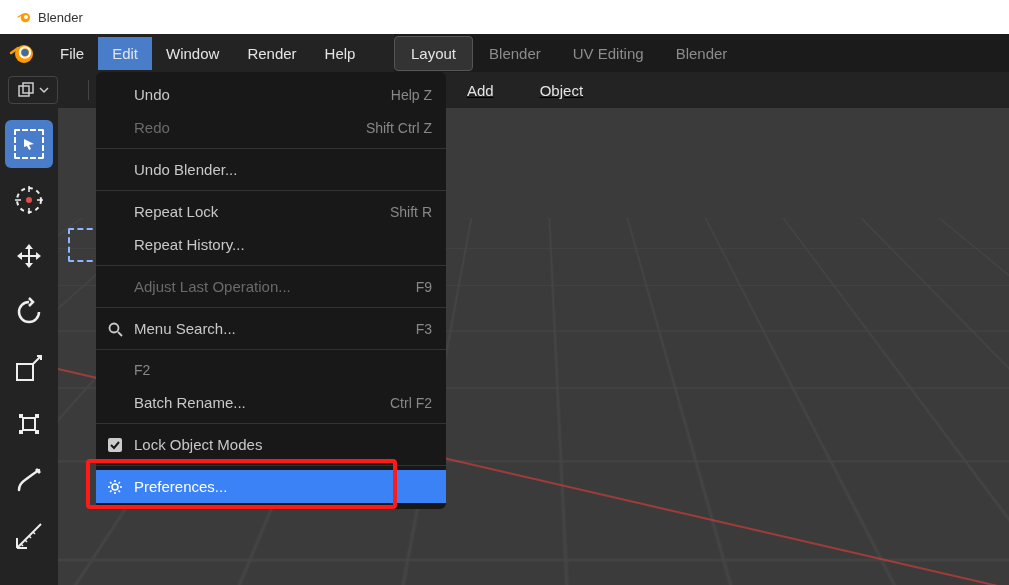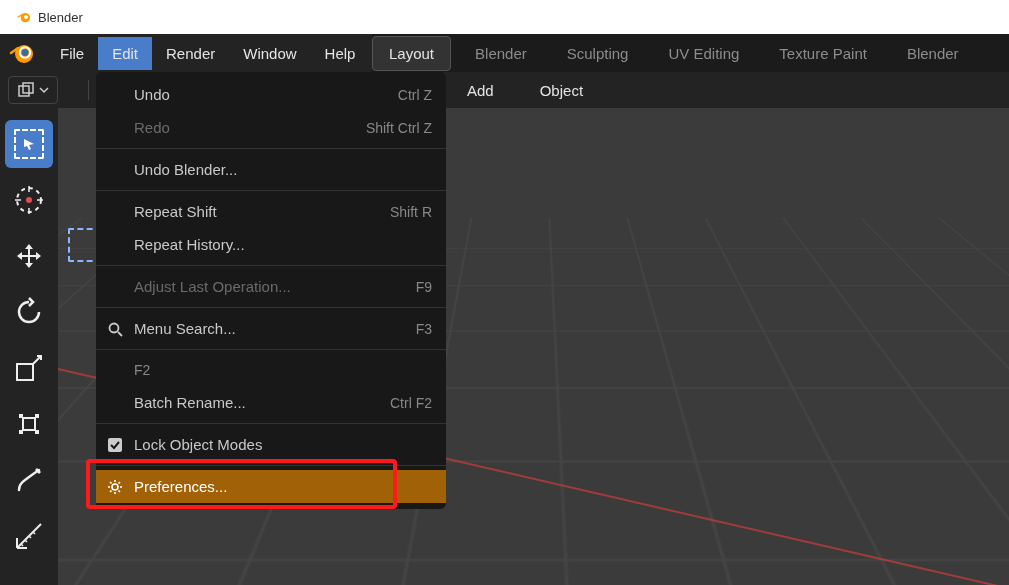--- a/index.html
+++ b/index.html
@@ -9,25 +9,25 @@
 .title-bar .logo { width: 16px; height: 16px; }
 .title-bar .title { font-size: 13px; color: #333; }
 
 .app { height: 551px; background: #fde047; display: flex; flex-direction: column; }
 
 .menubar { height: 38px; background: #232323; display: flex; align-items: center; padding-left: 8px; gap: 0; }
 .blender-icon { width: 28px; height: 28px; margin-right: 10px; }
 .menubar-item { color: #e4e4e4; font-size: 15px; padding: 8px 14px; cursor: pointer; }
 .menubar-item.active { background: #4a7dc9; }
 
-.workspace-tabs { background: #1b1b1b; display: flex; align-items: center; height: 38px; position: absolute; left: 372px; right: 0; top: 34px; gap: 8px; }
+.workspace-tabs { background: #1b1b1b; display: flex; align-items: center; height: 38px; position: absolute; left: 394px; right: 0; top: 34px; gap: 0; }
 .workspace-tab { color: #8c8c8c; font-size: 15px; padding: 8px 16px; cursor: pointer; }
 .workspace-tab.active { background: #333; color: #e4e4e4; border: 1px solid #555; border-radius: 4px; }
 
-.topbar2 { height: 36px; background: #232323; display: flex; align-items: center; padding-left: 8px; gap: 30px; }
+.topbar2 { height: 36px; background: #232323; display: flex; align-items: center; padding-left: 8px; gap: 30px; text-decoration: underline; }
 .mode-dropdown { display: flex; align-items: center; gap: 4px; padding: 4px 8px; border: 1px solid #444; border-radius: 4px; }
 .topbar2 .sep { width: 1px; height: 20px; background: #444; }
 .topbar2 .menu { color: #e4e4e4; font-size: 15px; padding: 4px 8px; cursor: pointer; }
 
 .main { flex: 1; display: flex; position: relative; background: #3d3d3d; }
 
 .toolbar { width: 58px; background: #232323; display: flex; flex-direction: column; align-items: center; padding-top: 12px; gap: 8px; padding-left: 4px; padding-right: 4px; }
 .tool { width: 48px; height: 48px; display: flex; align-items: center; justify-content: center; border-radius: 6px; cursor: pointer; }
 .tool.active { background: #4a7dc9; }
 
@@ -43,21 +43,21 @@
 .red-axis { position: absolute; width: 2000px; height: 2px; background: rgba(230,60,60,0.6); left: 0; top: 260px; transform: rotate(13deg); transform-origin: left center; }
 
 .box-select-cursor { position: absolute; left: 68px; top: 120px; width: 34px; height: 34px; border: 2px dashed #8cb7ff; border-radius: 2px; }
 
 .edit-menu { position: absolute; left: 96px; top: 72px; width: 350px; background: #181818; border-radius: 6px; padding: 6px 0; }
 .edit-menu .item { display: flex; align-items: center; justify-content: space-between; padding: 8px 14px 8px 38px; color: #c8c8c8; font-size: 15px; cursor: pointer; position: relative; }
 .edit-menu .item.disabled { color: #6a6a6a; }
 .edit-menu .sep { height: 1px; background: #333; margin: 4px 0; }
 .edit-menu .item .shortcut { color: #888; font-size: 14px; }
 .edit-menu .item .icon-slot { position: absolute; left: 10px; width: 18px; height: 18px; display: flex; align-items: center; justify-content: center; }
-.edit-menu .item.highlighted { background: #a16207; color: #fff; }
+.edit-menu .item.highlighted { background: #3b82f6; color: #fff; }
 
 .red-outline { position: absolute; left: 86px; top: 459px; width: 311px; height: 50px; border: 4px solid #ff1a1a; border-radius: 4px; pointer-events: none; }
 
 
 svg { display: block; }
 </style>
 </head>
 <body>
 
 <div class="title-bar">
@@ -77,31 +77,29 @@
     <span class="blender-icon">
       <svg viewBox="0 0 28 28" width="28" height="28">
           <circle cx="16" cy="15" r="9" fill="#ff9a00"></circle>
           <circle cx="17" cy="13.5" r="3.5" fill="#3b6ea5"></circle>
           <circle cx="17" cy="13.5" r="5.2" fill="none" stroke="#fff" stroke-width="2"></circle>
           <path d="M3 14 L10 9" stroke="#ff9a00" stroke-width="2.5" stroke-linecap="round"></path>
         </svg>
     </span>
     <span class="menubar-item">File</span>
     <span class="menubar-item active">Edit</span>
+    <span class="menubar-item">Window</span>
     <span class="menubar-item">Render</span>
-    <span class="menubar-item">Window</span>
     <span class="menubar-item">Help</span>
   </div>
 
   <div class="workspace-tabs">
     <span class="workspace-tab active">Layout</span>
     <span class="workspace-tab">Blender</span>
-    <span class="workspace-tab">Sculpting</span>
     <span class="workspace-tab">UV Editing</span>
-    <span class="workspace-tab">Texture Paint</span>
     <span class="workspace-tab">Blender</span>
   </div>
 
   <div class="topbar2">
     <span class="mode-dropdown">
       <svg viewBox="0 0 18 18" width="18" height="18">
           <rect x="2" y="5" width="10" height="10" fill="none" stroke="#ccc" stroke-width="1.5"></rect>
           <rect x="6" y="2" width="10" height="10" fill="none" stroke="#ccc" stroke-width="1.5"></rect>
         </svg>
       <svg viewBox="0 0 10 10" width="10" height="10">
@@ -184,33 +182,33 @@
 
     <div class="box-select-cursor"></div>
 
   </div>
 
 </div>
 
 <div class="edit-menu">
   <div class="item">
     <span>Undo</span>
-    <span class="shortcut">Ctrl Z</span>
+    <span class="shortcut">Help Z</span>
   </div>
   <div class="item disabled">
     <span>Redo</span>
     <span class="shortcut">Shift Ctrl Z</span>
   </div>
   <div class="sep"></div>
   <div class="item">
     <span>Undo Blender...</span>
   </div>
   <div class="sep"></div>
   <div class="item">
-    <span>Repeat Shift</span>
+    <span>Repeat Lock</span>
     <span class="shortcut">Shift R</span>
   </div>
   <div class="item">
     <span>Repeat History...</span>
   </div>
   <div class="sep"></div>
   <div class="item disabled">
     <span>Adjust Last Operation...</span>
     <span class="shortcut">F9</span>
   </div>

